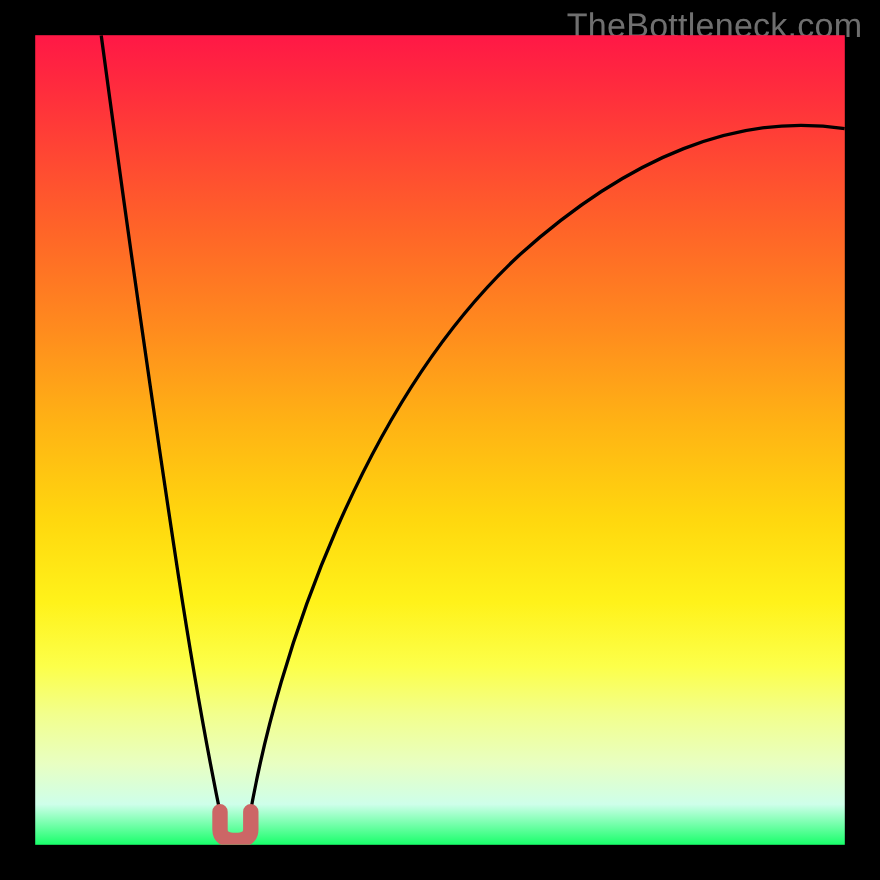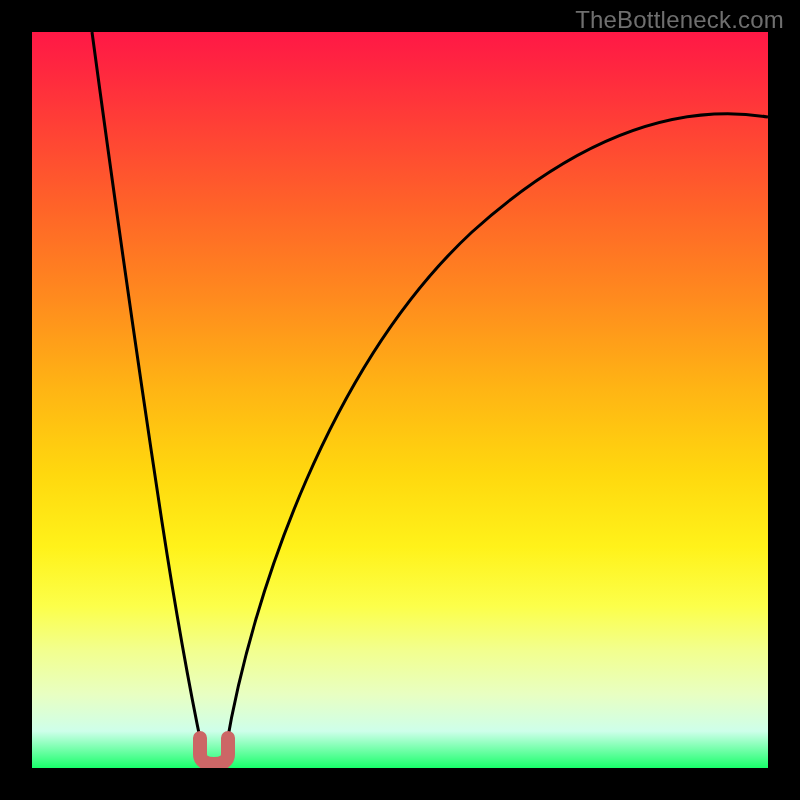--- a/index.html
+++ b/index.html
@@ -40,21 +40,21 @@
       #e8ffc2 90%,
       #ceffea 95%,
       #18ff6a 100%
     );
   }
   .watermark {
     position: absolute;
     top: 6px;
     right: 16px;
     color: #6f6f6f;
-    font-size: 24px;
+    font-size: 31px;
     letter-spacing: 0.2px;
     font-weight: 400;
   }
   svg.curves {
     position: absolute;
     top: 0;
     left: 0;
   }
 </style>
 </head>

